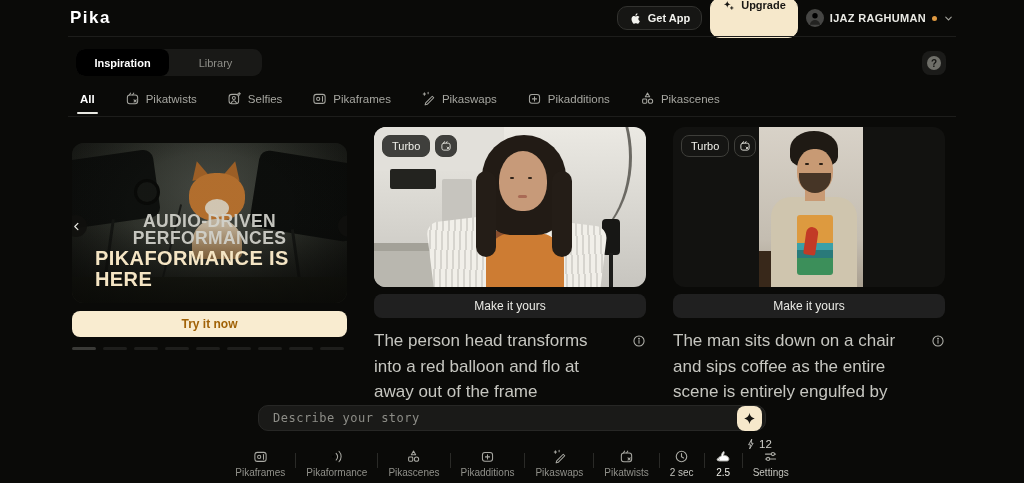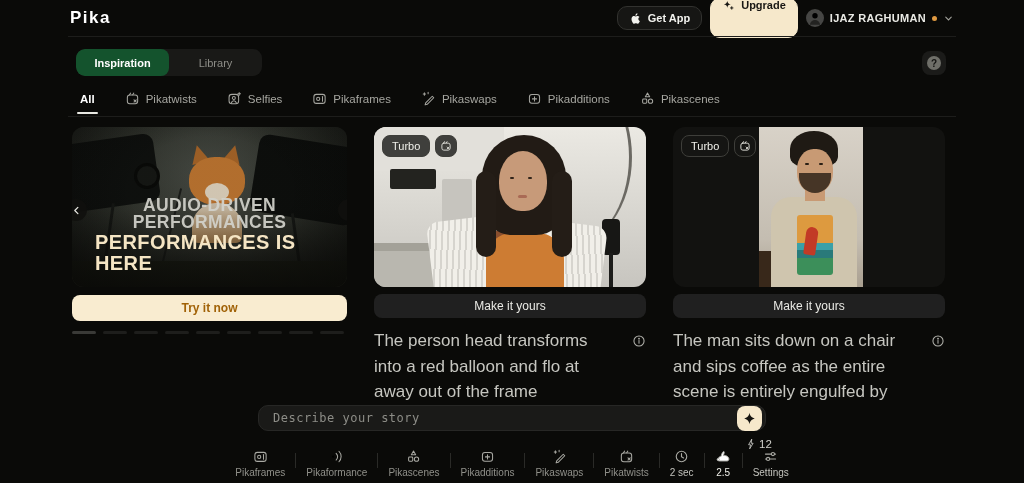--- a/index.html
+++ b/index.html
@@ -17,36 +17,36 @@
   .username { color:#e9e9e4; font-size:11px; font-weight:700; letter-spacing:.3px; }
   .notifdot { width:5px; height:5px; border-radius:50%; background:#e09a42; }
 
   
   .content { position:absolute; left:68px; right:68px; top:36px; bottom:0; border-top:1px solid #1d1d1b; }
 
   
   .tabs-row { position:relative; padding-top:12px; }
   .segmented { display:inline-flex; margin-left:8px; background:#19191 7; background:#191917; border-radius:9px; overflow:hidden; }
   .seg { width:93px; height:27px; display:flex; align-items:center; justify-content:center; font-size:11px; color:#8d8d87; cursor:pointer; }
-  .seg.active { background:#14532d; color:#fff; border-radius:8px; font-weight:700; }
+  .seg.active { background:#000000; color:#fff; border-radius:8px; font-weight:700; }
   .help-btn { position:absolute; right:10px; top:14px; width:24px; height:24px; background:#1b1b19; border-radius:8px; display:flex; align-items:center; justify-content:center; cursor:pointer; }
   .help-q { width:14px; height:14px; border-radius:50%; background:#6f6f69; color:#141412; font-size:10px; font-weight:700; display:flex; align-items:center; justify-content:center; }
 
   
   .filters { display:flex; align-items:center; gap:30px; margin-top:15px; padding-left:12px; }
   .filter { display:flex; align-items:center; gap:6px; font-size:11.5px; color:#a6a6a0; cursor:pointer; position:relative; }
   .filter svg { stroke:#a6a6a0; }
   .filter.active { color:#fff; font-weight:700; }
   .filter.active:after { content:""; position:absolute; left:-3px; right:-3px; bottom:-9px; height:2px; background:#e8e8e2; border-radius:1px; }
   .rule { border-bottom:1px solid #1d1d1b; margin-top:10px; }
 
   
   .cards { display:flex; gap:27px; margin-top:10px; margin-left:4px; }
   .card { position:relative; }
-  .card1 { width:275px; } .card2 { width:272px; } .card3 { width:272px; }
+  .card1 { width:275px;margin-top:16px; } .card2 { width:272px; } .card3 { width:272px; }
   .media { position:relative; height:160px; border-radius:12px; overflow:hidden; cursor:pointer; }
   .shape { position:absolute; }
 
   
   .promo-media { background:radial-gradient(ellipse at 50% 30%, #4c5049 0%, #33362f 45%, #181a16 100%); }
   .vignette { position:absolute; inset:0; background:linear-gradient(to top, rgba(8,8,6,.72), rgba(8,8,6,.12) 48%), radial-gradient(ellipse at 50% 40%, rgba(0,0,0,0) 40%, rgba(5,5,4,.55) 100%); }
   .promo-text { position:absolute; left:0; right:0; bottom:14px; line-height:1.02; }
   .pt1 { text-align:center; color:#d3d3cc; font-size:17.5px; font-weight:900; letter-spacing:.4px; opacity:.92; }
   .pt2 { padding-left:23px; color:#f5e5c4; font-size:20px; font-weight:900; letter-spacing:.4px; }
   .nav-arrow { position:absolute; top:72px; width:22px; height:22px; border-radius:50%; background:rgba(16,16,14,.88); display:flex; align-items:center; justify-content:center; cursor:pointer; z-index:5; }
@@ -221,21 +221,21 @@
         <div class="shape" style="left:118px;top:18px;width:0;height:0;border-left:9px solid transparent;border-right:9px solid transparent;border-bottom:18px solid #b06a2a;transform:rotate(-14deg);"></div>
         <div class="shape" style="left:152px;top:18px;width:0;height:0;border-left:9px solid transparent;border-right:9px solid transparent;border-bottom:18px solid #b06a2a;transform:rotate(14deg);"></div>
         <div class="shape" style="left:117px;top:30px;width:56px;height:48px;background:#c97c33;border-radius:46%;"></div>
         <div class="shape" style="left:133px;top:56px;width:24px;height:18px;background:#ecdfc9;border-radius:50%;"></div>
         <div class="shape" style="left:120px;top:76px;width:50px;height:40px;background:linear-gradient(180deg,#d8cdb9,#c2925a);border-radius:24px 24px 6px 6px;"></div>
         <div class="shape" style="left:0;bottom:0;width:100%;height:26px;background:#202218;"></div>
         <div class="vignette"></div>
         <div class="promo-text">
           <div class="pt1">AUDIO-DRIVEN</div>
           <div class="pt1">PERFORMANCES</div>
-          <div class="pt2">PERFORMANCES IS</div>
+          <div class="pt2">PIKAFORMANCE IS</div>
           <div class="pt2">HERE</div>
         </div>
         <div class="nav-arrow nav-left">
             <svg width="11" height="11" viewBox="0 0 16 16" fill="none" stroke="#e8e8e2" stroke-width="1.8" stroke-linecap="round" stroke-linejoin="round">
               <path d="M10 3.5L5.5 8l4.5 4.5"></path>
             </svg>
           </div>
         <div class="nav-arrow nav-right">
             <svg width="11" height="11" viewBox="0 0 16 16" fill="none" stroke="#e8e8e2" stroke-width="1.8" stroke-linecap="round" stroke-linejoin="round">
               <path d="M6 3.5L10.5 8 6 12.5"></path>

